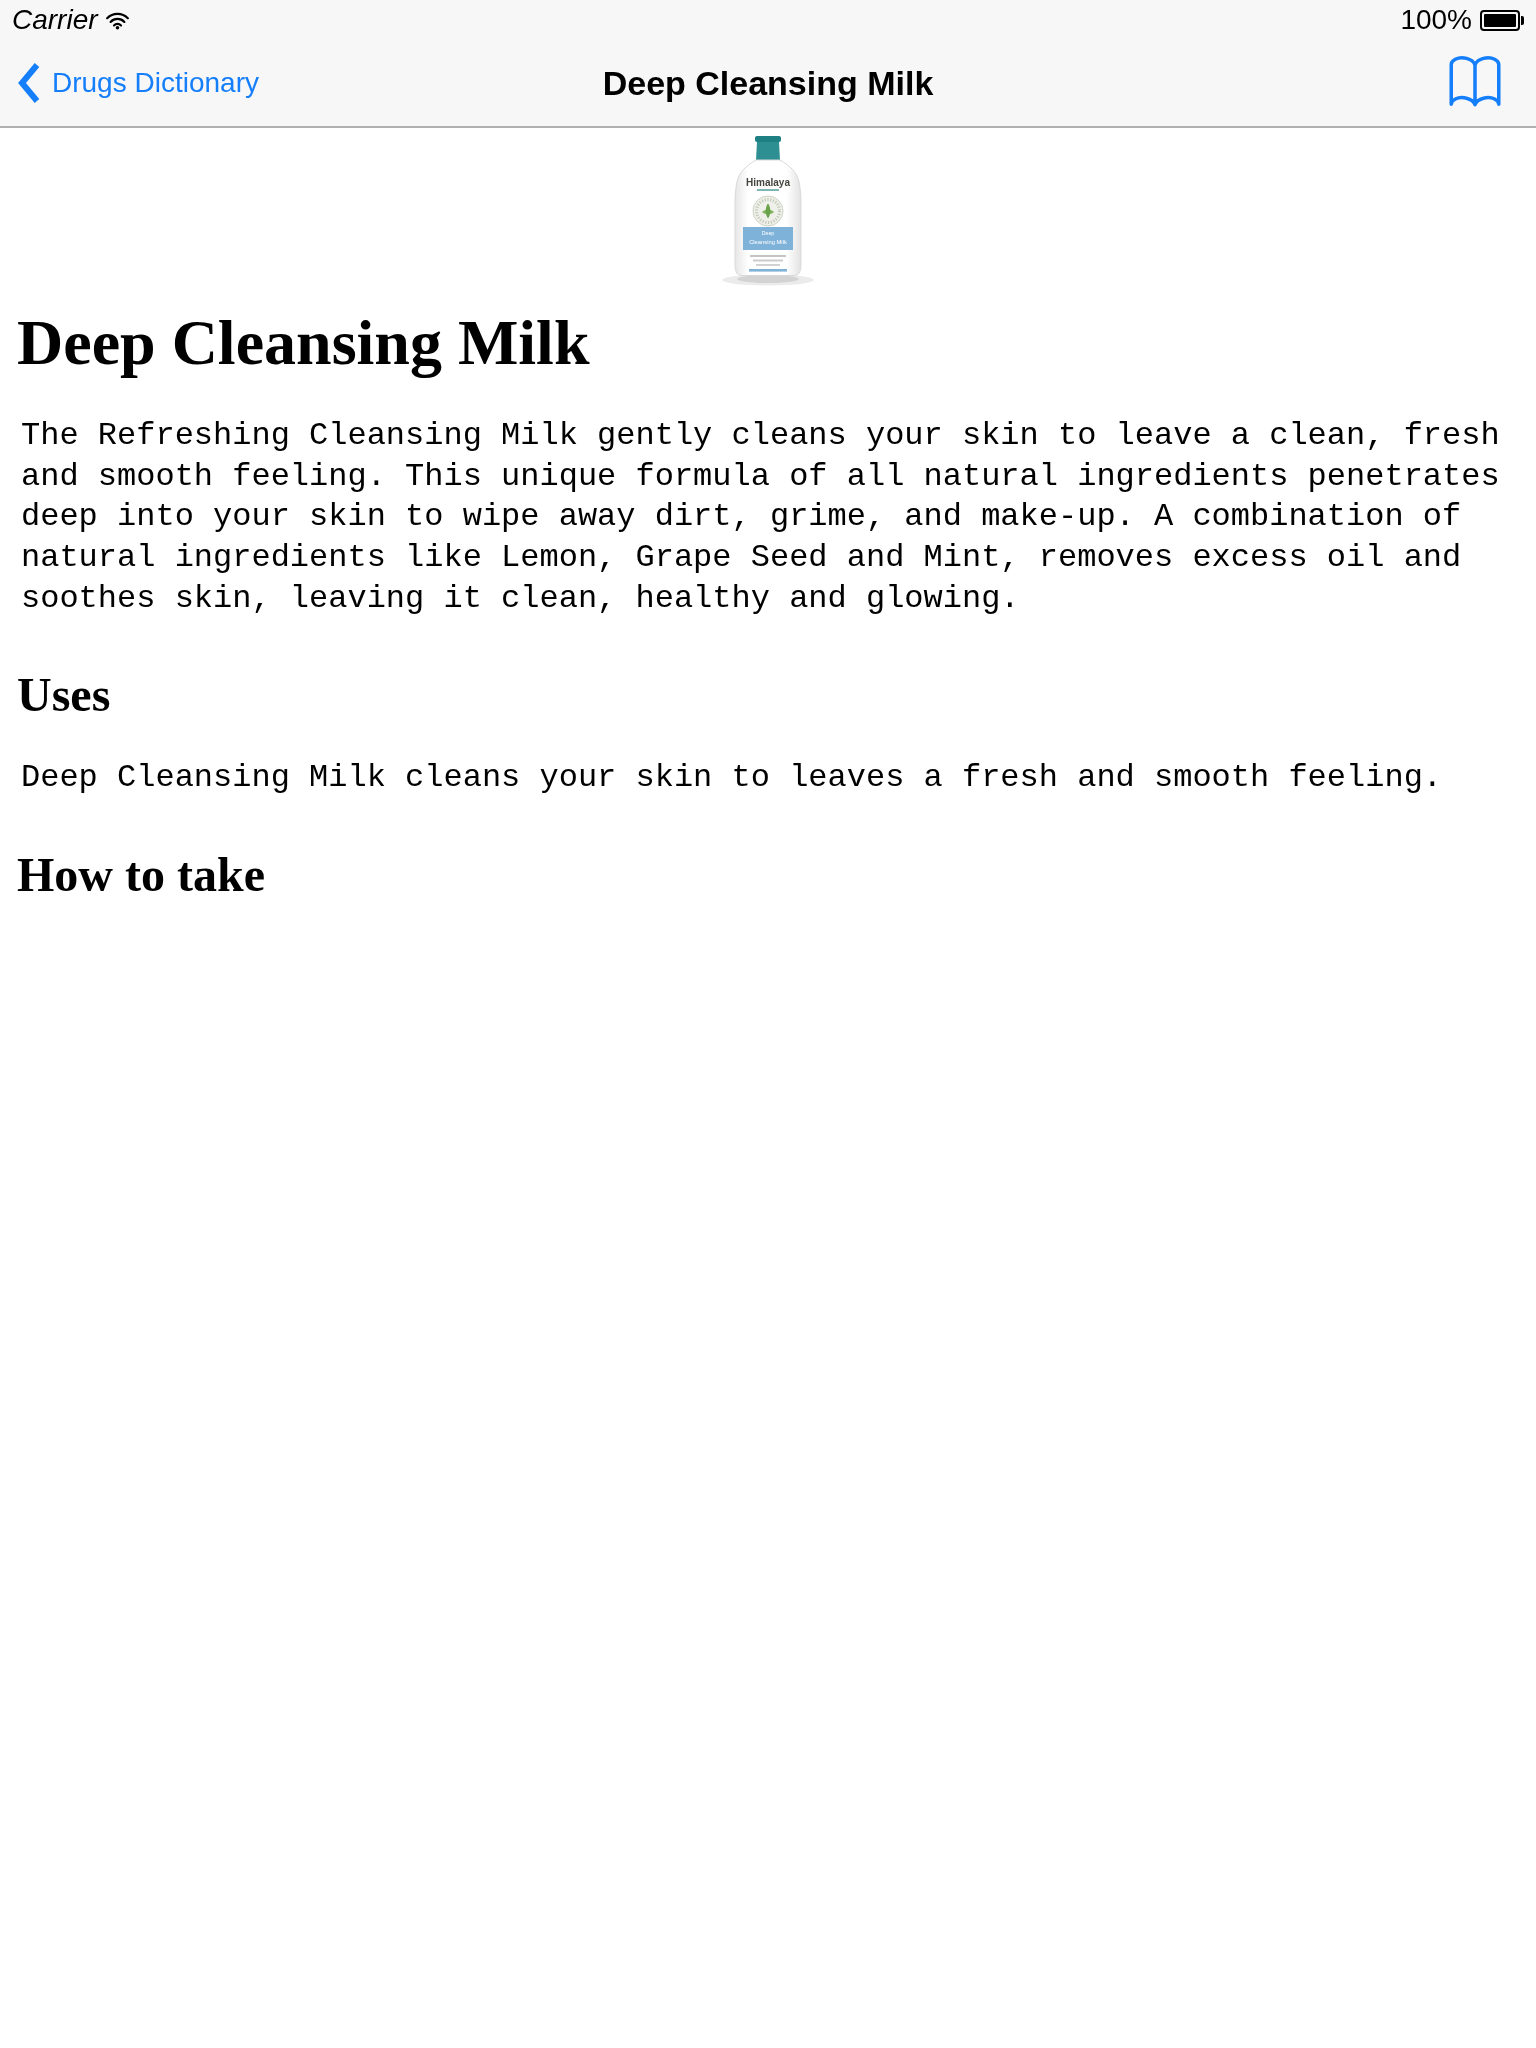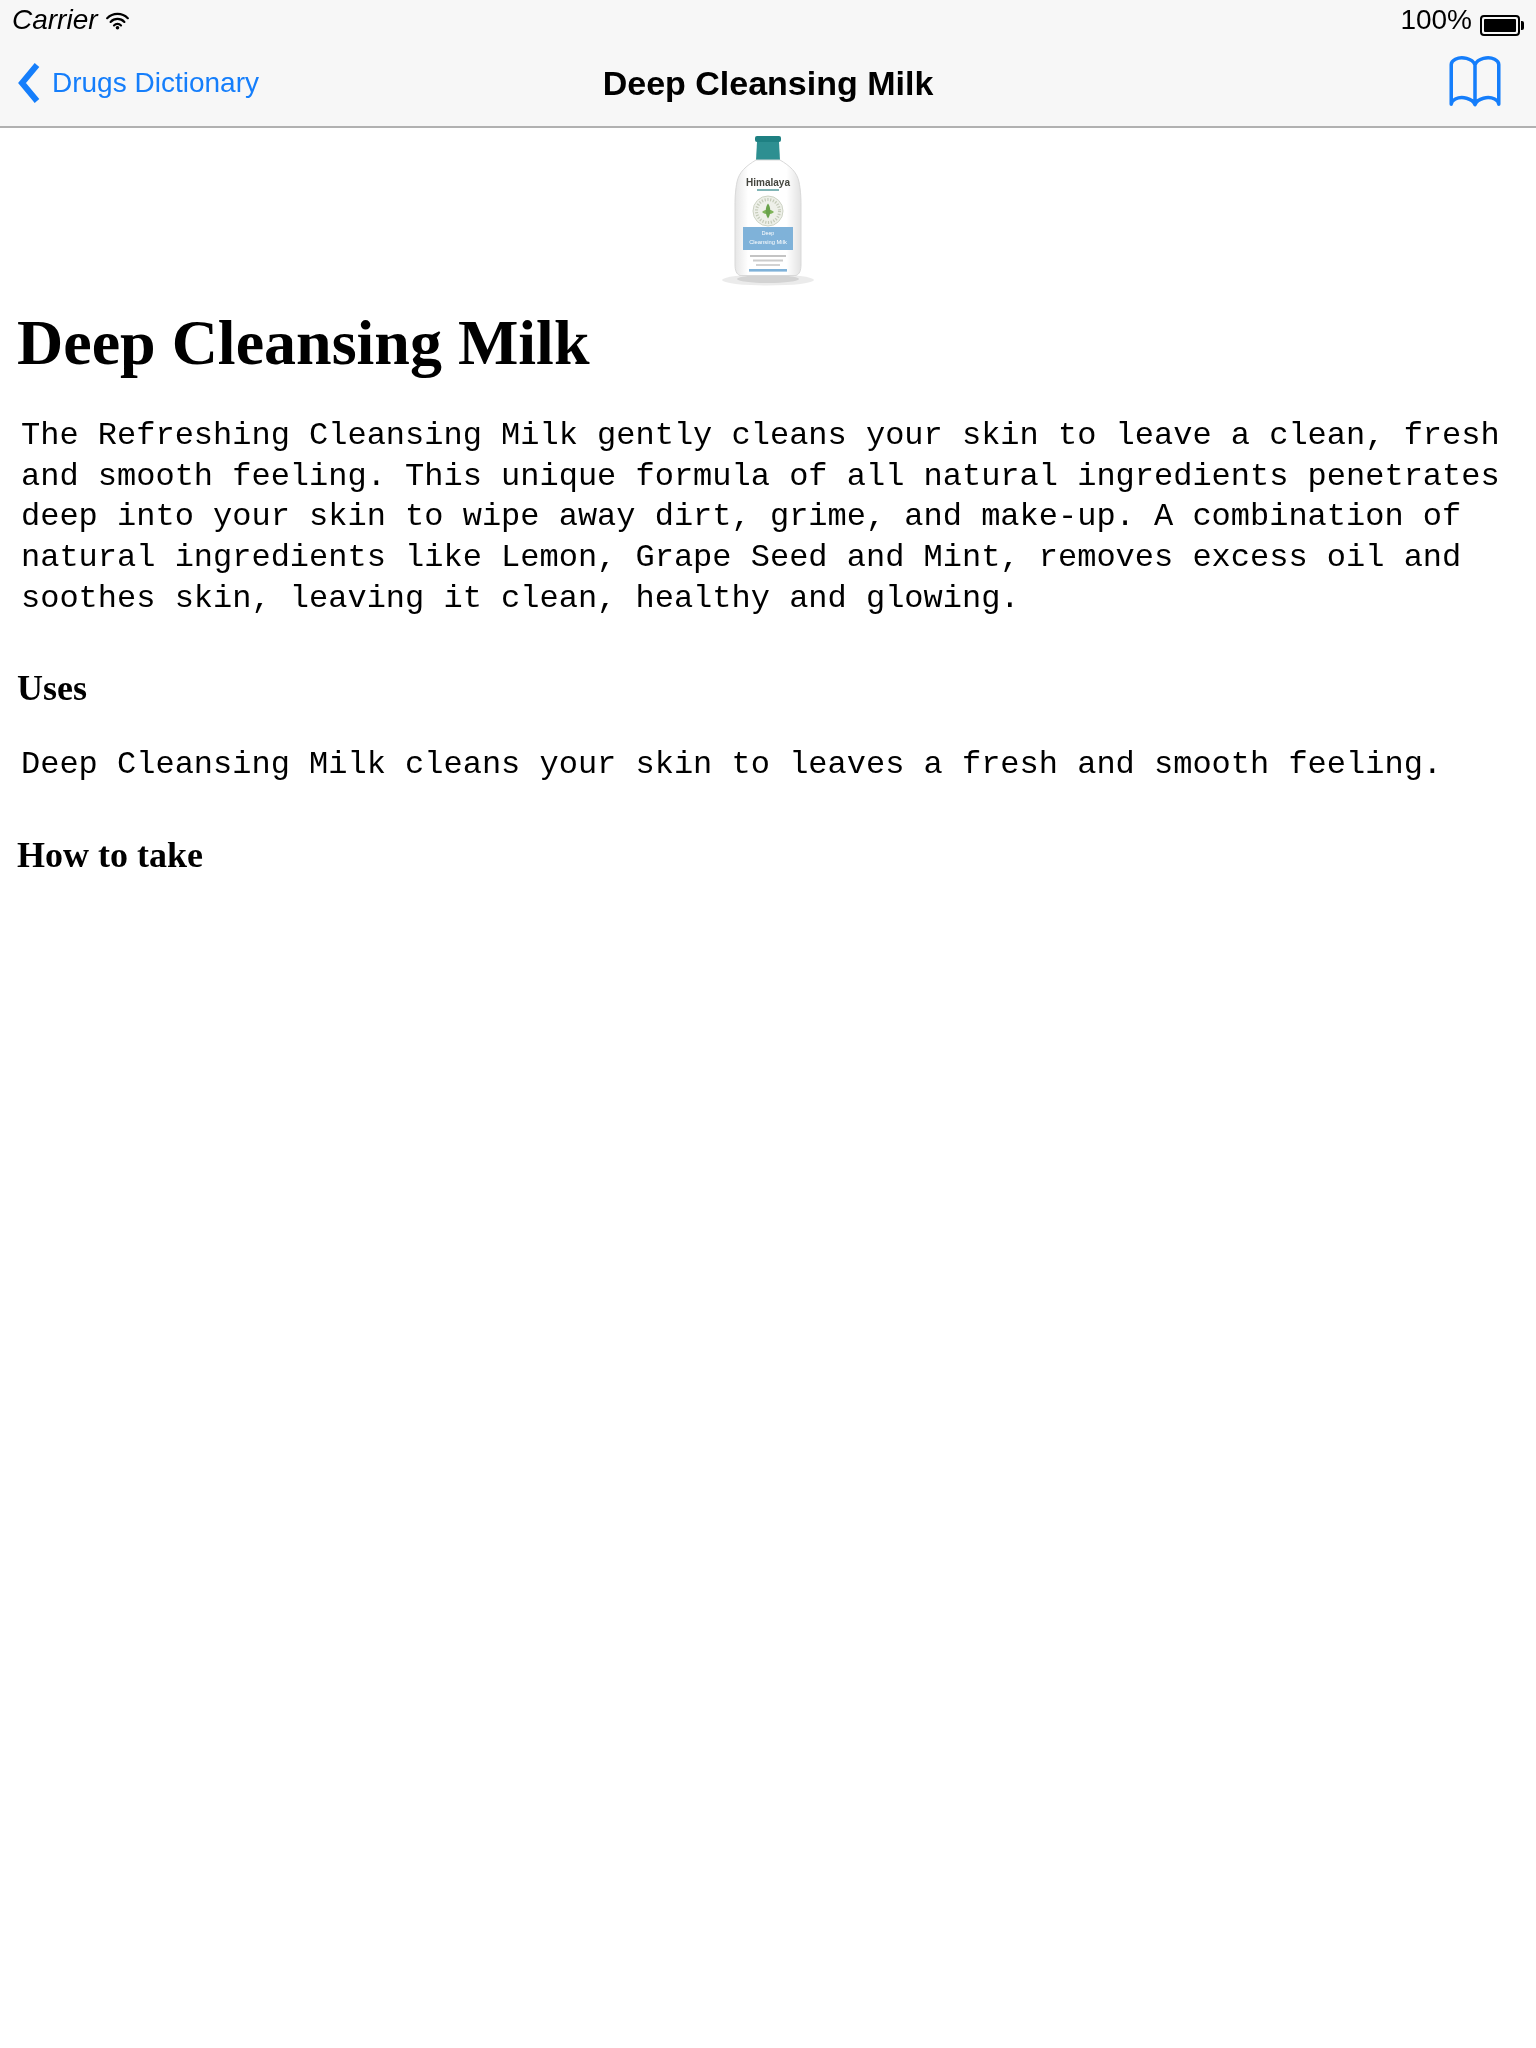--- a/index.html
+++ b/index.html
@@ -16,21 +16,21 @@
     font-family:"Liberation Sans","DejaVu Sans",sans-serif;color:#000;
   }
   
   .status-bar{
     height:40px;background:var(--bar-background);
     display:flex;align-items:center;padding:0 12px;font-size:28px;
   }
   .sb-left,.sb-center,.sb-right{flex:1;display:flex;align-items:center;}
   .sb-left{justify-content:flex-start;gap:8px;font-style:italic;}
   .sb-center{justify-content:center;font-weight:bold;}
-  .sb-right{justify-content:flex-end;gap:8px;align-items:flex-end;}
+  .sb-right{justify-content:flex-end;gap:8px;}
   .wifi{display:inline-flex;margin-top:2px;}
   .battery{display:inline-flex;align-items:center;}
   .batt-body{display:block;width:40px;height:21px;border:2px solid #000;border-radius:4px;padding:2px;}
   .batt-fill{display:block;width:100%;height:100%;background:#000;border-radius:1px;}
   .batt-nub{display:block;width:3px;height:9px;background:#000;border-radius:0 2px 2px 0;margin-left:1px;}
   
   .nav-bar{
     height:88px;background:var(--bar-background);
     border-bottom:2px solid var(--bar-border);
     position:relative;display:flex;align-items:center;justify-content:center;
@@ -50,21 +50,21 @@
   }
   
   .content{padding:0 17px;}
   .product-wrap{margin-top:6px;text-align:center;height:152px;}
   .content h1{
     font-family:"Liberation Serif","DejaVu Serif",serif;
     font-size:64px;font-weight:bold;margin:20px 0 0;
   }
   .content h2{
     font-family:"Liberation Serif","DejaVu Serif",serif;
-    font-size:36px;font-weight:bold;margin:48px 0 0;
+    font-size:48px;font-weight:bold;margin:48px 0 0;
   }
   .content p{
     font-family:Liberation Mono, monospace;
     font-size:32px;line-height:1.27;margin:36px 4px;
   }
   svg text{font-family:"Liberation Sans","DejaVu Sans",sans-serif;}
 </style>
 </head>
 <body>
 

